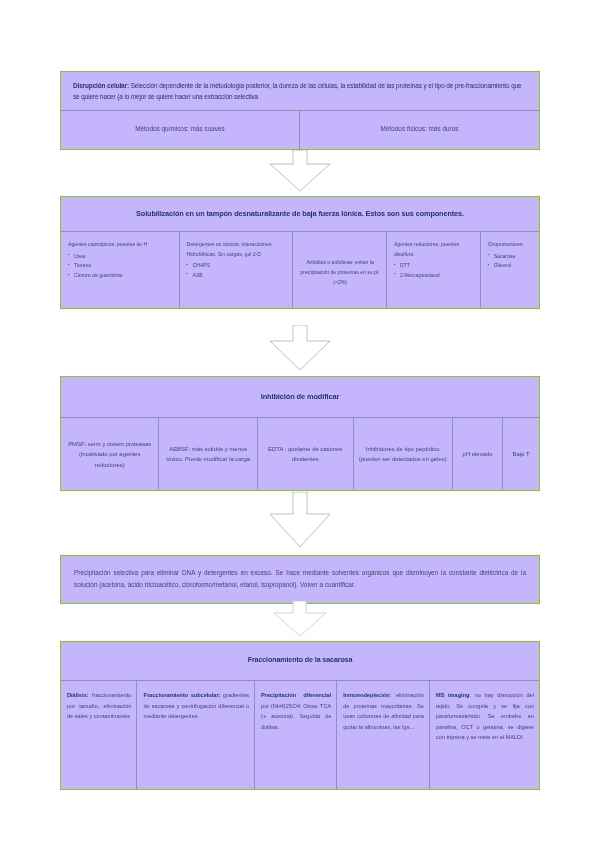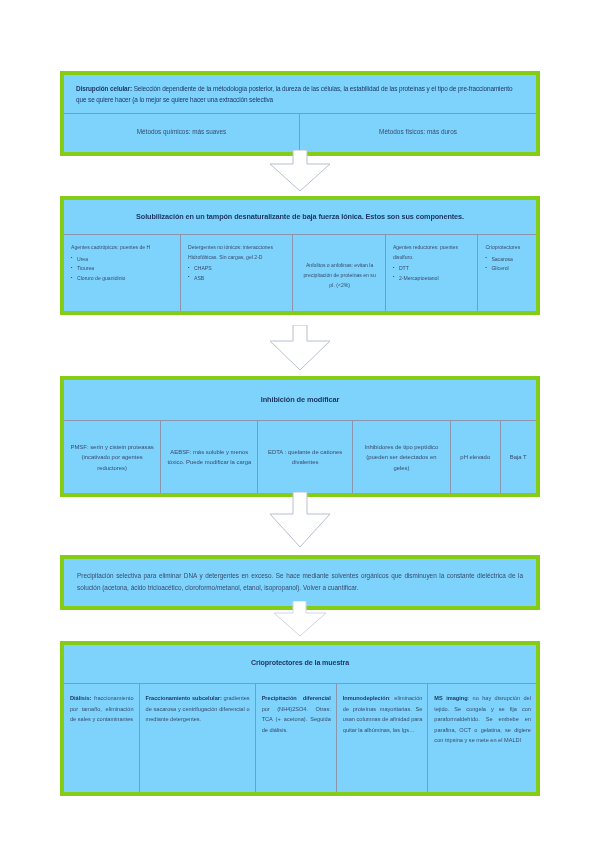--- a/index.html
+++ b/index.html
@@ -24,22 +24,22 @@
 
   .flow {
     position: absolute;
     left: 60px;
     top: 0;
     width: 480px;
   }
 
   
   .block {
-    border: 4px solid #84cc16;
-    background: #7dd3fc;
+    border: 1px solid #84cc16;
+    background: #c4b5fd;
     box-sizing: border-box;
   }
   .block-head {
     border-bottom: 1px solid #8b95ad;
     text-align: center;
     font-weight: bold;
     font-size: 7.4px;
     letter-spacing: -0.1px;
     color: #1f3864;
     padding: 9px 10px 9px 10px;
@@ -282,21 +282,21 @@
     <div class="body">Precipitación selectiva para eliminar DNA y detergentes en exceso. Se hace mediante solventes orgánicos que disminuyen la constante dieléctrica de la solución (acetona, ácido tricloacético, cloroformo/metanol, etanol, isopropanol). Volver a cuantificar.</div>
   </div>
 
   <div class="arrow" id="arrow4">
     <svg width="56" height="36" viewBox="0 0 56 36" aria-hidden="true">
       <polygon points="21,0 34,0 34,12 54,12 28,35 2,12 21,12" fill="#ffffff" stroke="#cfd5e0" stroke-width="1"></polygon>
     </svg>
   </div>
 
   <div class="block" id="sec-fracc">
-    <div class="block-head">Crioprotectores de la muestra</div>
+    <div class="block-head">Fraccionamiento de la sacarosa</div>
     <div class="cols">
 
       <div class="col f1">
         <b>Diálisis:</b><span> fraccionamiento por tamaño, eliminación de sales y contaminantes</span>
       </div>
 
       <div class="col f2">
         <b>Fraccionamiento subcelular:</b><span> gradientes de sacarosa y centrifugación diferencial o mediante detergentes.</span>
       </div>
 

